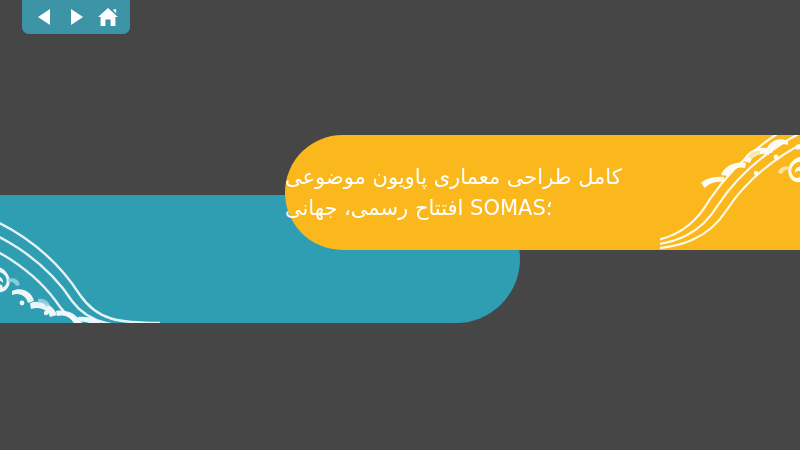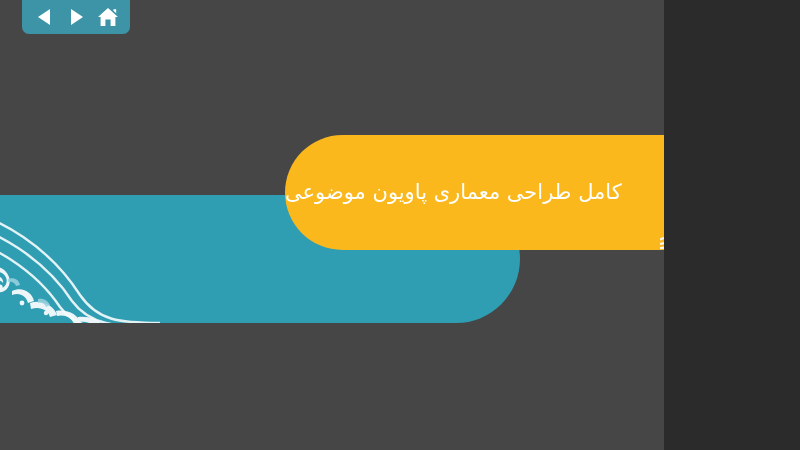--- a/index.html
+++ b/index.html
@@ -2,21 +2,21 @@
 <html><head>
 <meta charset="utf-8">
 <style>
   html, body {
     margin: 0;
     padding: 0;
     background: #2b2b2b;
   }
   .slide {
     position: relative;
-    width: 664px;
+    width: 800px;
     height: 450px;
     overflow: hidden;
     font-family: "DejaVu Sans", "Liberation Sans", sans-serif;
   }
 
   
   .bg {
     position: absolute;
     inset: 0;
     background: #464646;
@@ -178,20 +178,21 @@
       <g fill="#fde2a8" opacity="0.9">
         <path d="M160,56 c-6,-2 -11,2 -12,7 l4,1 c1,-4 4,-6 8,-5 z"></path>
         <path d="M130,32 c-6,-2 -11,1 -12,6 l4,1 c1,-3 4,-5 8,-4 z"></path>
         <path d="M100,16 c-6,-1 -10,2 -12,6 l4,2 c1,-3 4,-5 8,-4 z"></path>
       </g>
     </svg>
   </div>
 
   <div class="title-block">
     <div class="title-line">کامل طراحی معماری پاویون موضوعی</div>
+    <div class="title-line">؛SOMAS افتتاح رسمی، جهانی</div>
   </div>
 
   <div class="navbar">
 
     <div class="nav-btn">
       <svg width="18" height="20" viewBox="0 0 18 20">
         <path d="M15 2 L15 18 L3 10 Z" fill="#ffffff"></path>
       </svg>
     </div>
 

